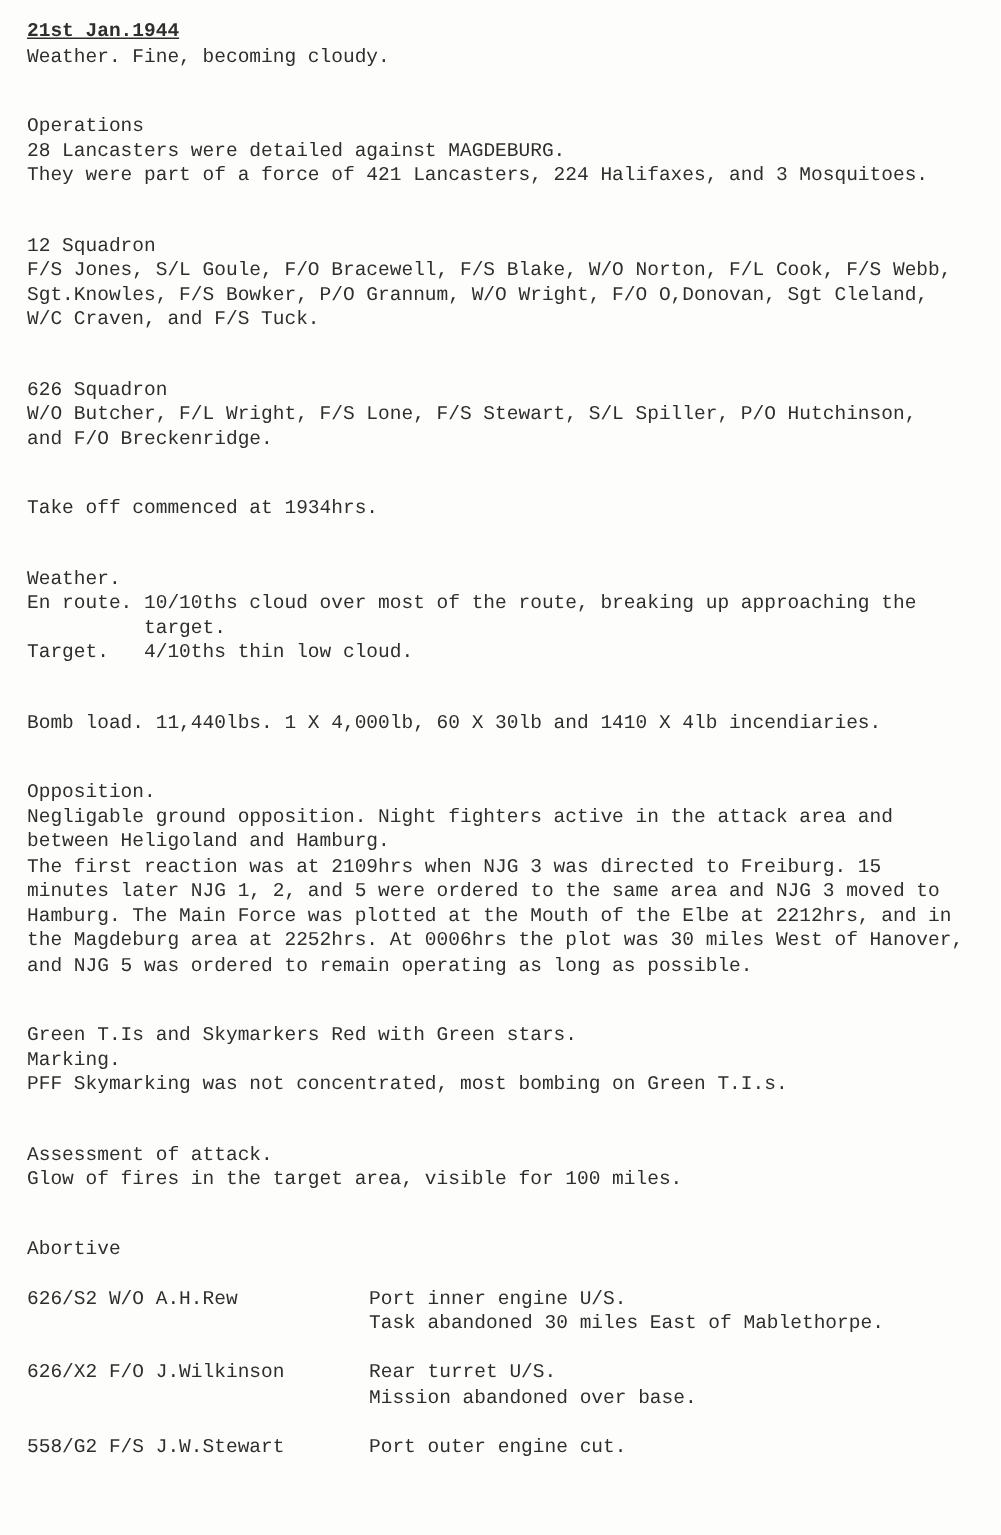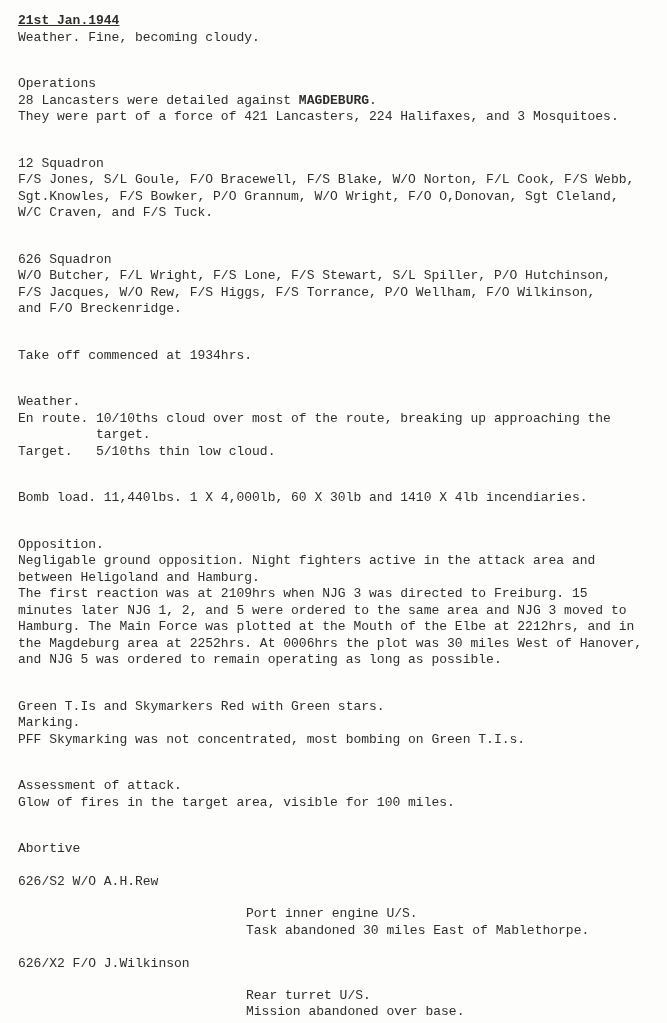--- a/index.html
+++ b/index.html
@@ -25,38 +25,37 @@
   }
   .section {
     margin-top: 30px;
   }
   .date-heading {
     font-weight: bold;
     text-decoration: underline;
     white-space: pre;
   }
   .bold {
-    font-weight: bold;
+    font-weight: normal;
   }
   .abortive-entry {
     display: flex;
     margin-top: 16.5px;
     justify-content: center;
   }
   .abortive-entry:first-of-type {
     margin-top: 0;
   }
   .abortive-aircraft {
     width: 228px;
     flex: 0 0 228px;
     white-space: pre;
   }
   .abortive-reasons {
     flex: 1;
-    margin-top: 32px;
   }
 </style>
 </head>
 <body>
 
 <div class="page">
 
   <div>
     <div class="date-heading">21st Jan.1944</div>
     <div class="line">Weather. Fine, becoming cloudy.</div>
@@ -71,33 +70,32 @@
   <div class="section">
     <div class="line">12 Squadron</div>
     <div class="line">F/S Jones, S/L Goule, F/O Bracewell, F/S Blake, W/O Norton, F/L Cook, F/S Webb,</div>
     <div class="line">Sgt.Knowles, F/S Bowker, P/O Grannum, W/O Wright, F/O O,Donovan, Sgt Cleland,</div>
     <div class="line">W/C Craven, and F/S Tuck.</div>
   </div>
 
   <div class="section">
     <div class="line">626 Squadron</div>
     <div class="line">W/O Butcher, F/L Wright, F/S Lone, F/S Stewart, S/L Spiller, P/O Hutchinson,</div>
-    <div class="line">F/S Jacques, W/O Rew, F/S Higgs, F/S Torrance, P/O Wellham, F/O Wilkinson,</div>
     <div class="line">and F/O Breckenridge.</div>
   </div>
 
   <div class="section">
     <div class="line">Take off commenced at 1934hrs.</div>
   </div>
 
   <div class="section">
     <div class="line">Weather.</div>
     <div class="line">En route. 10/10ths cloud over most of the route, breaking up approaching the</div>
     <div class="line">          target.</div>
-    <div class="line">Target.   5/10ths thin low cloud.</div>
+    <div class="line">Target.   4/10ths thin low cloud.</div>
   </div>
 
   <div class="section">
     <div class="line">Bomb load. 11,440lbs. 1 X 4,000lb, 60 X 30lb and 1410 X 4lb incendiaries.</div>
   </div>
 
   <div class="section">
     <div class="line">Opposition.</div>
     <div class="line">Negligable ground opposition. Night fighters active in the attack area and</div>
     <div class="line">between Heligoland and Hamburg.</div>

